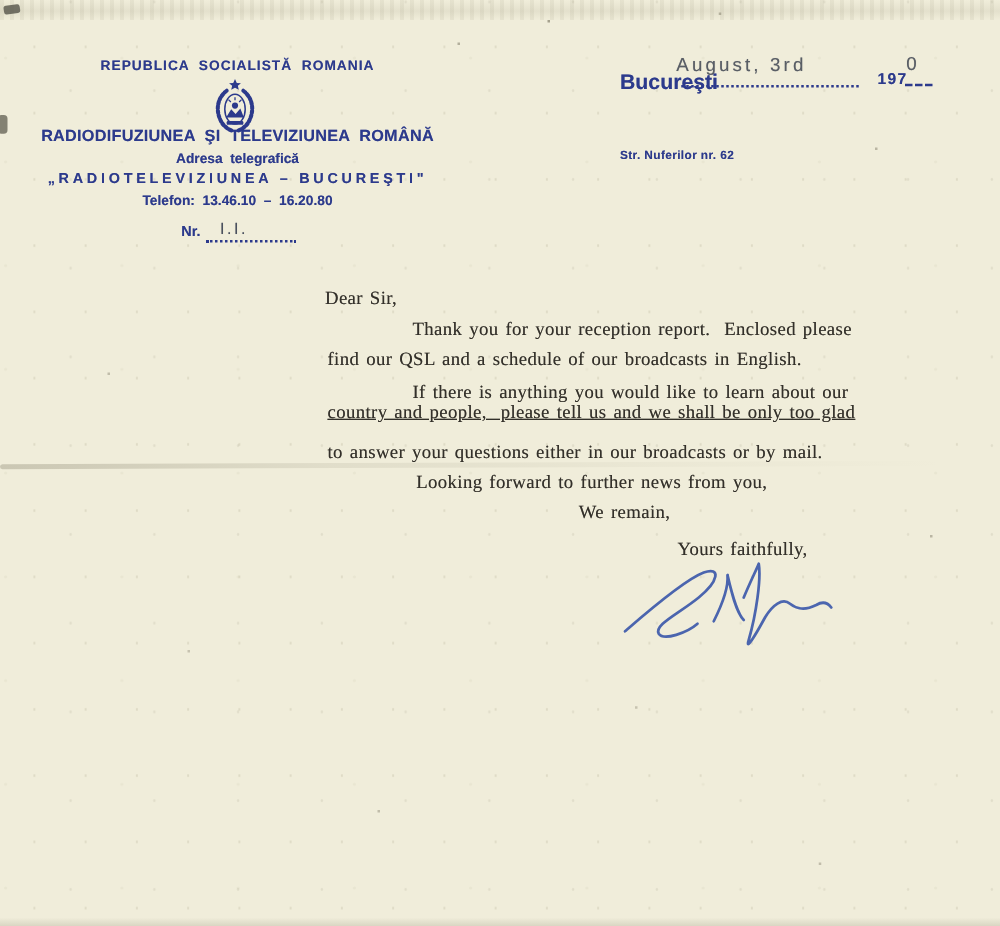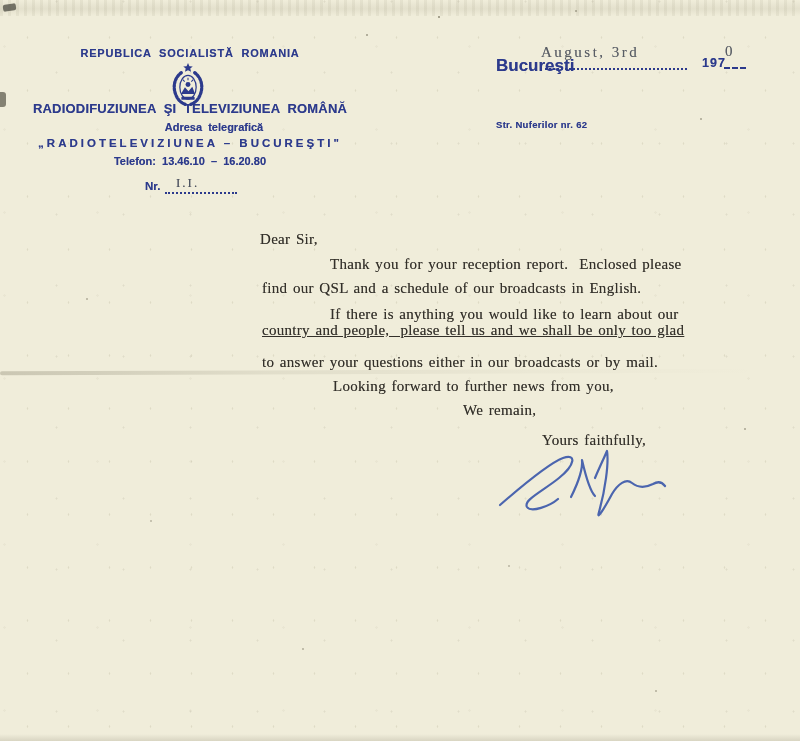--- a/index.html
+++ b/index.html
@@ -15,21 +15,21 @@
     background-size: 41px 53px, 67px 71px, 93px 83px;
     background-position: 7px 11px, 23px 37px, 51px 5px;
     font-family:"Liberation Sans", sans-serif;
   }
   .abs{position:absolute; white-space:pre;}
   
   .navy{color:#2c3a8c;}
   .hdr{font-weight:bold; text-shadow:0 0 0.5px rgba(44,58,140,0.55);}
   
   .typed{
-    font-family:Liberation Serif, serif;
+    font-family:Liberation Sans, sans-serif;
     color:#4d525c; opacity:0.92;
     text-shadow:0 0 0.6px rgba(70,75,90,0.5);
   }
   
   .body-line{
     font-family:"Liberation Serif","DejaVu Serif",serif;
     font-size:15px; letter-spacing:0.3px; word-spacing:1.5px;
     color:#33302a; text-shadow:0 0 0.5px rgba(45,42,36,0.55);
   }
   .dotline{border-bottom:2px dotted #2c3a8c;}
@@ -84,21 +84,21 @@
       <path d="M27 11 C 35 17, 37 28, 31 38 C 29 41, 26 43.5, 22 44.8" fill="none" stroke-width="3.4" stroke-dasharray="2.3 1.5" stroke-linecap="round"></path>
       <ellipse cx="20" cy="26.5" rx="8.6" ry="12.5" fill="none" stroke-width="1.3"></ellipse>
       <circle cx="20" cy="23.5" r="2.6" stroke="none"></circle>
       <path d="M20 16.5 L20 19 M14.5 18.5 L16.5 20.5 M25.5 18.5 L23.5 20.5" stroke-width="1.1"></path>
       <path d="M12.5 33.5 L16.8 26.5 L20.5 30.5 L24.5 26 L27.5 33.5 Z" stroke="none"></path>
       <rect x="13" y="36.5" width="14" height="3.2" rx="1" stroke="none"></rect>
     </g>
   </svg>
 
   <div class="abs navy hdr" style="left:0; top:101px; width:380px; text-align:center; font-size:13px; letter-spacing:0.2px;">RADIODIFUZIUNEA  ŞI  TELEVIZIUNEA  ROMÂNĂ</div>
-  <div class="abs navy hdr" style="left:0; top:121px; width:380px; text-align:center; font-size:11px;margin-left:24px;">Adresa  telegrafică</div>
+  <div class="abs navy hdr" style="left:0; top:121px; width:380px; text-align:center; font-size:11px;">Adresa  telegrafică</div>
   <div class="abs navy hdr" style="left:0; top:137px; width:380px; text-align:center; font-size:11.5px; letter-spacing:3px;">„RADIOTELEVIZIUNEA – BUCUREŞTI"</div>
   <div class="abs navy hdr" style="left:0; top:155px; width:380px; text-align:center; font-size:11px;">Telefon:  13.46.10  –  16.20.80</div>
 
   <div class="abs navy hdr" style="left:145px; top:180px; font-size:11.5px;">Nr.</div>
   <div class="abs dotline" style="left:165px; top:178px; width:72px; height:14px;"></div>
   <div class="abs typed" style="left:176px; top:175px; font-size:13px; letter-spacing:2px; color:#3d4454;">I.I.</div>
 
   <div class="abs navy hdr" style="left:496px; top:56px; font-size:17px;">Bucureşti</div>
   <div class="abs dotline" style="left:545px; top:54px; width:142px; height:14px;"></div>
   <div class="abs typed" style="left:541px; top:44px; font-size:15px; letter-spacing:2.5px;">August, 3rd</div>

